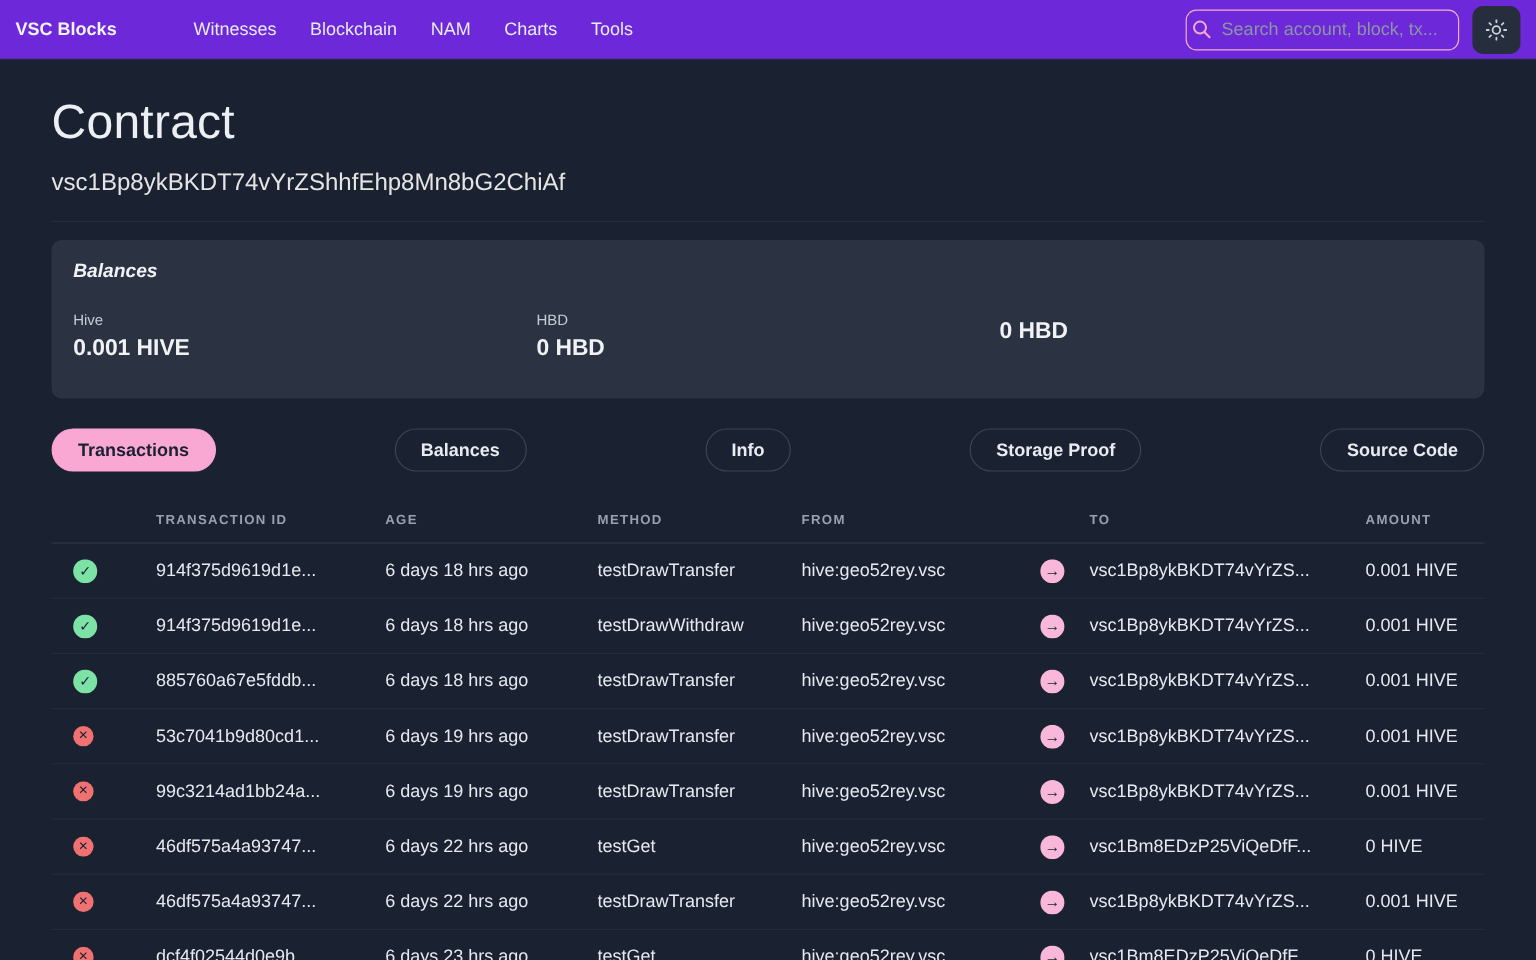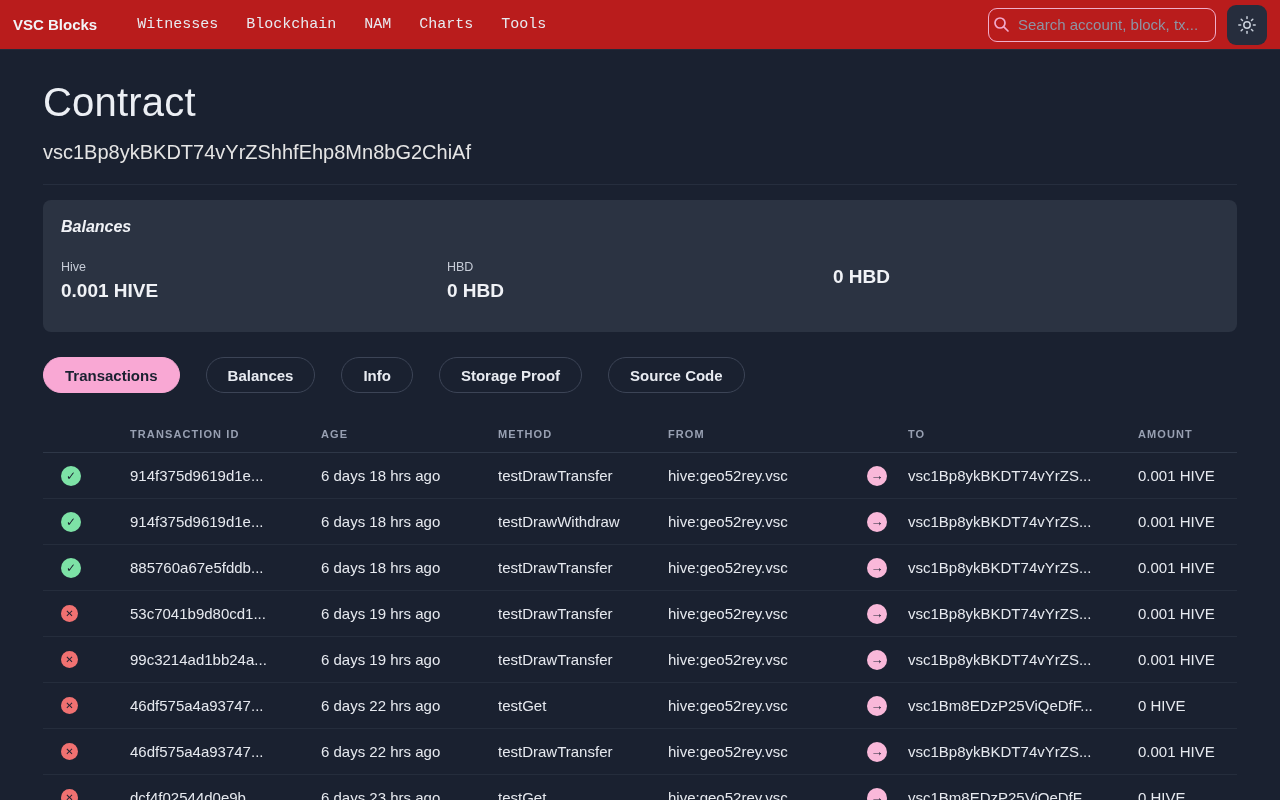--- a/index.html
+++ b/index.html
@@ -9,24 +9,25 @@
     color: #e8ebf1;
     font-family: "Liberation Sans", "DejaVu Sans", sans-serif;
   }
   
   .topnav {
     height: 50px;
     display: flex;
     align-items: center;
     padding: 0 13px;
     border-bottom: 1px solid #242b3a;
-    background: #b91c1c;
+    background: #6d28d9;
+    gap: 24px;
   }
   .brand { font-size: 15px; font-weight: 600; color: #f2f4f8; margin-right: 40px; cursor: pointer; }
-  .nav-links { display: flex; align-items: flex-start; gap: 28px; font-family: Liberation Mono, monospace; }
+  .nav-links { display: flex; align-items: flex-start; gap: 28px; }
   .nav-link { font-size: 15px; font-weight: 500; color: #e8ebf1; cursor: pointer; }
   .nav-right { margin-left: auto; display: flex; align-items: center; gap: 11px; }
   .searchbox {
     width: 228px; height: 34px;
     border: 1px solid #f0aecb;
     border-radius: 9px;
     display: flex; align-items: center;
     padding: 0 4px;
     gap: 8px;
     background: transparent;
@@ -55,21 +56,21 @@
     margin-top: 15px;
     background: #2b3342;
     border-radius: 8px;
     padding: 18px 18px 30px 18px;
   }
   .card-title { font-size: 16px; font-weight: 700; color: #f0f2f6; font-style: italic; }
   .balance-grid { display: grid; grid-template-columns: 1fr 1fr 1fr; margin-top: 24px; }
   .balance-label { font-size: 12.5px; color: #c6ccd7; }
   .balance-value { margin-top: 6px; font-size: 19px; font-weight: 700; color: #f0f2f6; }
   
-  .tabs { margin-top: 25px; display: flex; gap: 26px; }
+  .tabs { margin-top: 25px; display: flex; gap: 9px; justify-content: space-between; }
   .tab {
     height: 36px; border-radius: 18px;
     display: inline-flex; align-items: center;
     padding: 0 21px;
     font-size: 15px; font-weight: 600;
     color: #e8ebf1;
     background: transparent;
     border: 1px solid #3c4456;
     cursor: pointer;
     font-family: "Liberation Sans", "DejaVu Sans", sans-serif;

